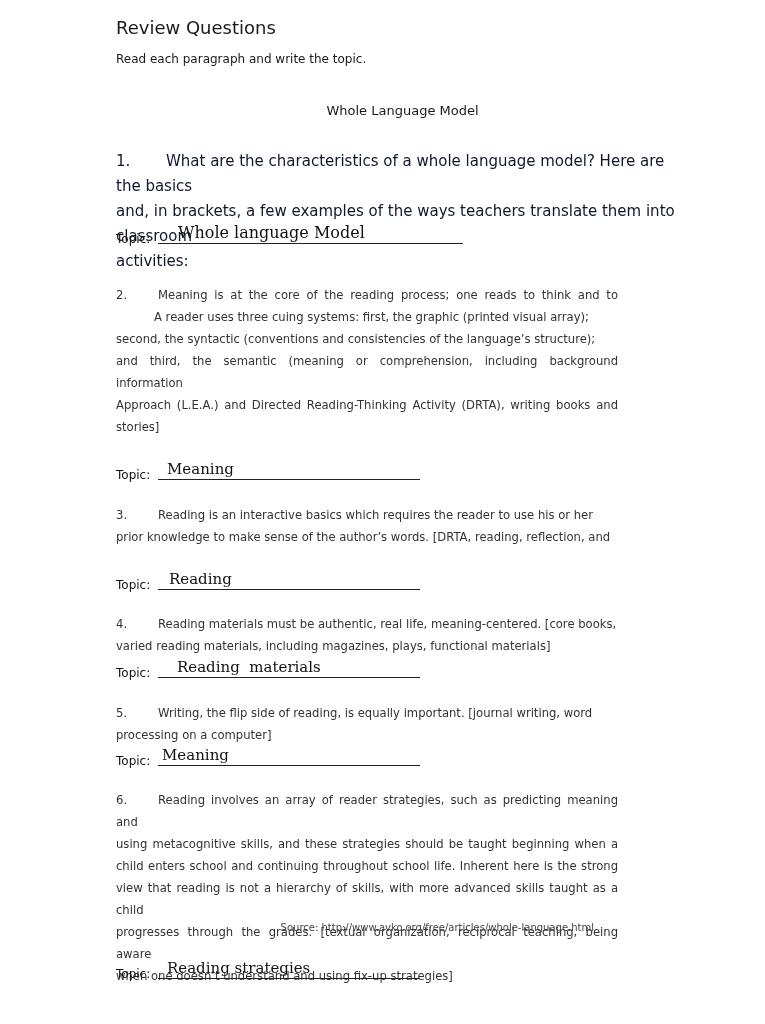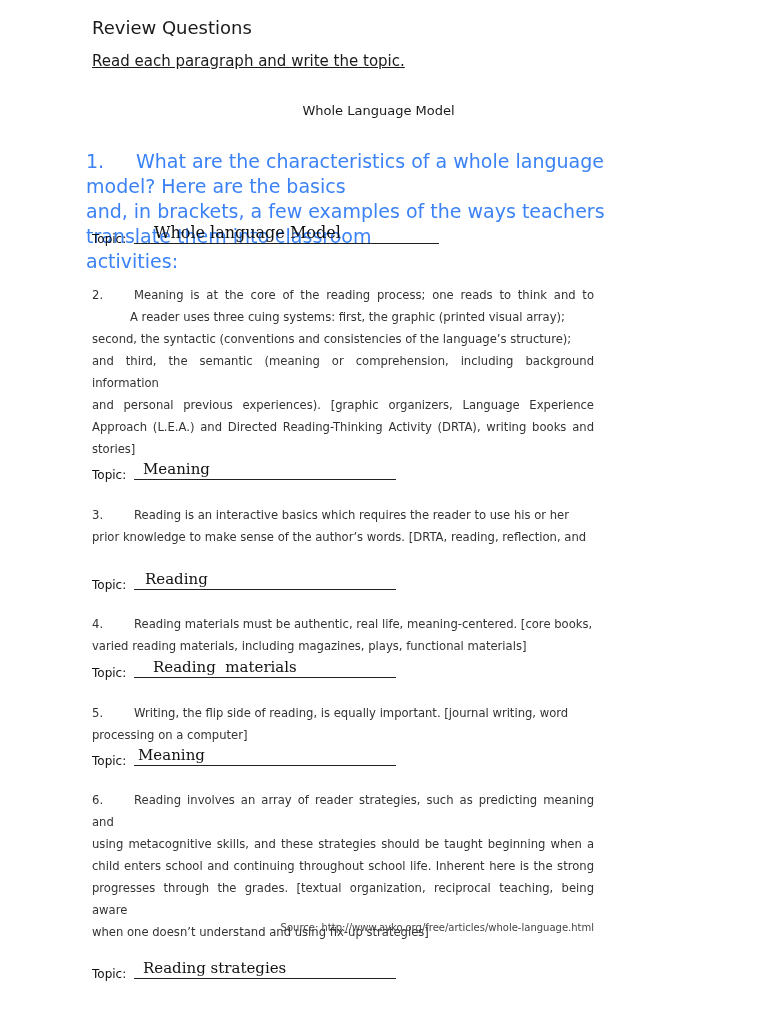--- a/index.html
+++ b/index.html
@@ -1,22 +1,22 @@
 <!DOCTYPE html>
 <html><head>
 <meta charset="utf-8">
 <style>
   html, body { margin: 0; padding: 0; background: #ffffff; }
   body { width: 765px; height: 1024px; position: relative; overflow: hidden; color: #222; font-family: "DejaVu Sans", sans-serif; }
-  .abs { position: absolute; }
+  .abs { position: absolute; margin-left: 24px; }
   .title { left: 92px; top: 17px; font-size: 18px; color: #1a1a1a; }
-  .instr { left: 92px; top: 52px; font-size: 15px; color: #1a1a1a; text-decoration: underline; }
+  .instr { left: 92px; top: 52px; font-size: 12px; color: #1a1a1a; }
   .subtitle { left: 0; width: 765px; top: 103px; text-align: center; font-size: 13px; color: #1a1a1a; padding-left: 0; }
   .subtitle span { position: relative; left: -4px; }
-  .para { left: 86px; width: 568px; font-size: 19px; line-height: 25px; color: #3b82f6; }
+  .para { left: 92px; width: 568px; font-size: 15px; line-height: 25px; color: #0f172a; }
   .para-s { left: 92px; width: 502px; font-size: 11.6px; line-height: 22px; color: #333; text-align: justify; }
   .para-s .ind { display: inline-block; width: 38px; }
   .para .num { display: inline-block; width: 50px; }
   .para-s .num { display: inline-block; width: 42px; }
   .topic-row { left: 92px; height: 24px; }
   .topic-label { position: absolute; left: 0; bottom: 0; font-size: 12px; color: #111; }
   .topic-line { position: absolute; left: 42px; bottom: 2px; border-bottom: 1px solid #222; }
   .topic-ans { position: absolute; bottom: 4px; font-family: "DejaVu Serif", serif; font-size: 15px; color: #111; white-space: nowrap; }
   .source { right: 171px; top: 922px; font-size: 10px; color: #444; }
 </style>
@@ -38,21 +38,20 @@
     <span class="topic-label">Topic:</span>
     <span class="topic-line" style="width:305px;"></span>
     <span class="topic-ans" style="left:62px;font-size:16px;">Whole language Model</span>
   </div>
 
   <div class="abs para-s" style="top:284px;">
     <div style="text-align:justify;text-align-last:justify;"><span class="num">2.</span><span>Meaning is at the core of the reading process; one reads to think and to</span></div>
     <div><span class="ind"></span><span>A reader uses three cuing systems: first, the graphic (printed visual array);</span></div>
     <div>second, the syntactic (conventions and consistencies of the language’s structure);</div>
     <div>and third, the semantic (meaning or comprehension, including background information</div>
-    <div style="text-align-last:justify;">and personal previous experiences). [graphic organizers, Language Experience</div>
     <div style="text-align-last:justify;">Approach (L.E.A.) and Directed Reading-Thinking Activity (DRTA), writing books and</div>
     <div>stories]</div>
   </div>
   <div class="abs topic-row" style="top:458px; width:310px;">
     <span class="topic-label">Topic:</span>
     <span class="topic-line" style="width:262px;"></span>
     <span class="topic-ans" style="left:51px;">Meaning</span>
   </div>
 
   <div class="abs para-s" style="top:504px;">
@@ -82,20 +81,21 @@
   <div class="abs topic-row" style="top:744px; width:310px;">
     <span class="topic-label">Topic:</span>
     <span class="topic-line" style="width:262px;"></span>
     <span class="topic-ans" style="left:46px;">Meaning</span>
   </div>
 
   <div class="abs para-s" style="top:789px;">
     <div style="text-align-last:justify;"><span class="num">6.</span><span>Reading involves an array of reader strategies, such as predicting meaning and</span></div>
     <div style="text-align-last:justify;">using metacognitive skills, and these strategies should be taught beginning when a</div>
     <div style="text-align-last:justify;">child enters school and continuing throughout school life. Inherent here is the strong</div>
+    <div style="text-align-last:justify;">view that reading is not a hierarchy of skills, with more advanced skills taught as a child</div>
     <div style="text-align-last:justify;">progresses through the grades. [textual organization, reciprocal teaching, being aware</div>
     <div>when one doesn’t understand and using fix-up strategies]</div>
   </div>
   <div class="abs source">Source: http://www.avko.org/free/articles/whole-language.html</div>
 
   <div class="abs topic-row" style="top:957px; width:310px;">
     <span class="topic-label">Topic:</span>
     <span class="topic-line" style="width:262px;"></span>
     <span class="topic-ans" style="left:51px;">Reading strategies</span>
   </div>

